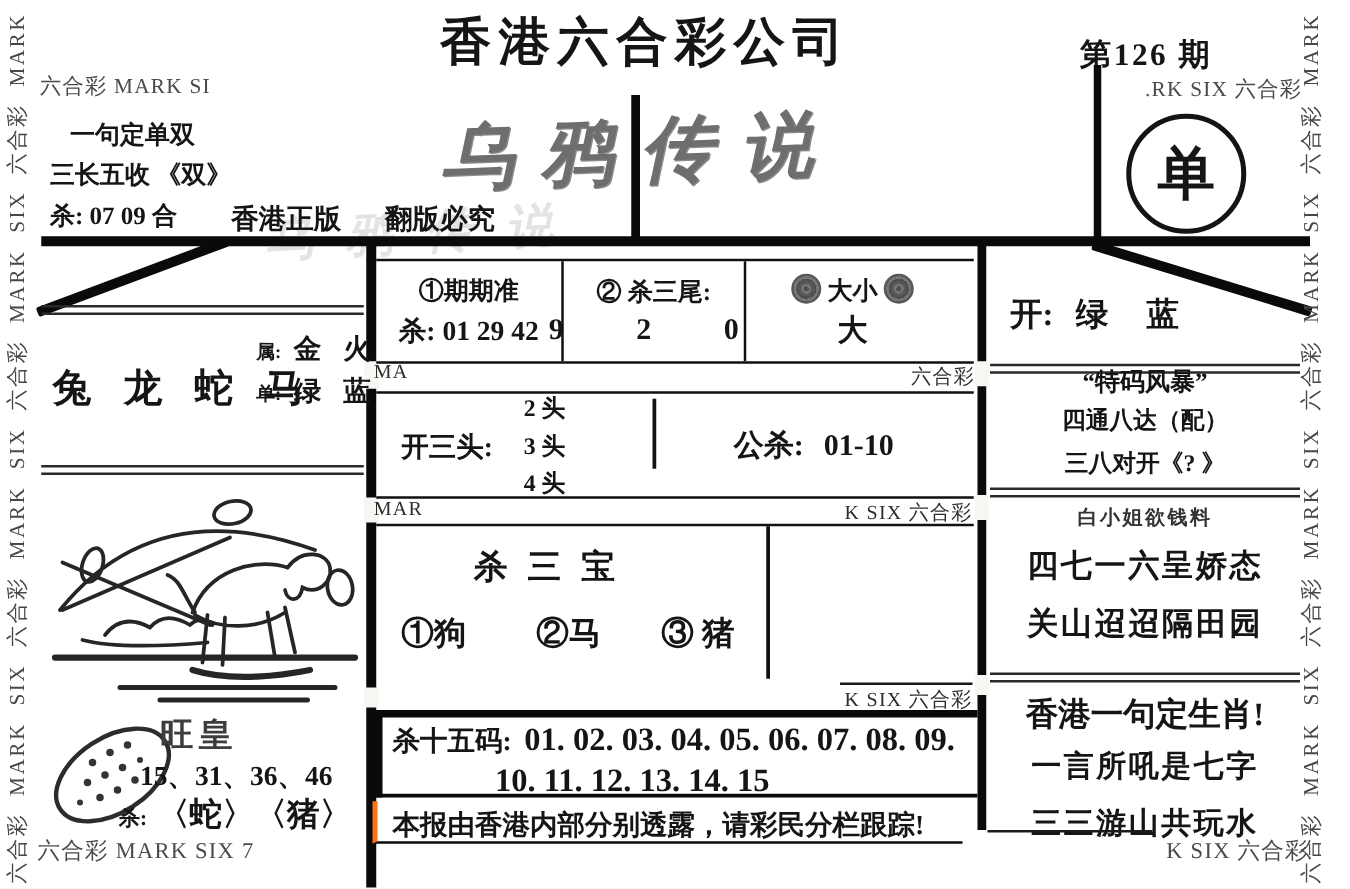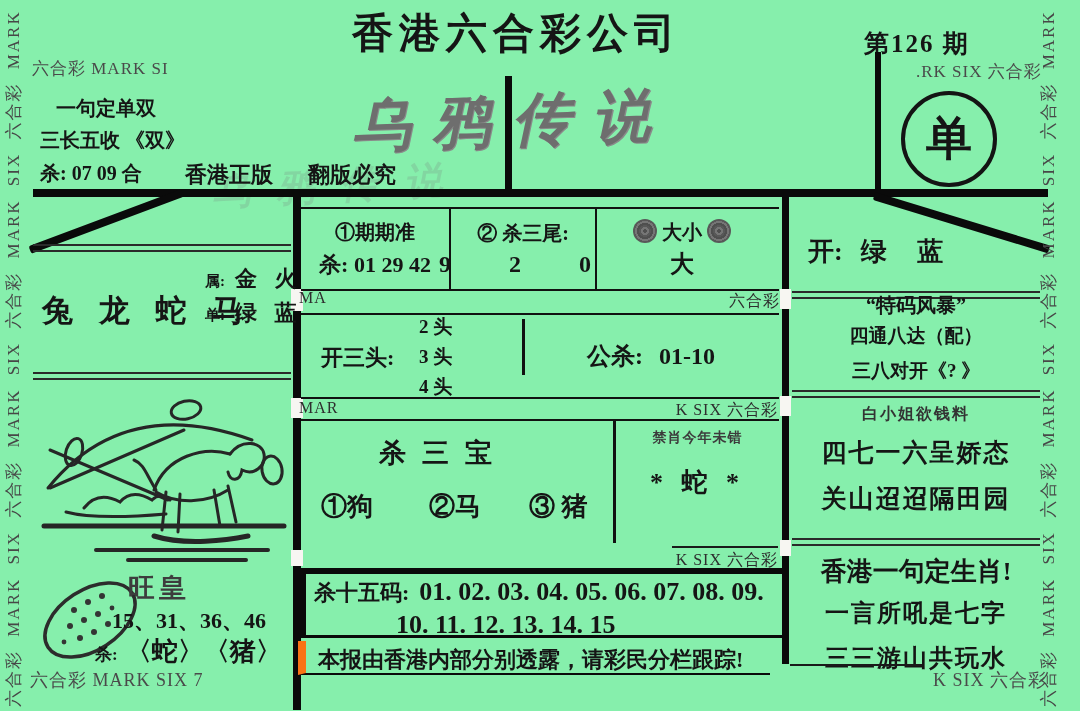--- a/index.html
+++ b/index.html
@@ -1,18 +1,18 @@
 <!DOCTYPE html>
 <html><head>
 <meta charset="utf-8">
 <style>
   html,body{margin:0;padding:0;background:#e9e7e2;}
   .sheet{
     position:relative;width:1080px;height:711px;margin:0 auto;
-    background:#86efac;overflow:hidden;
+    background:#ffffff;overflow:hidden;
     font-family:"Liberation Serif","DejaVu Serif",serif;color:#151515;
   }
   .abs{position:absolute;}
   .bar{position:absolute;background:#0a0a0a;}
   .rule{position:absolute;background:#1a1a1a;}
   .dbl{position:absolute;height:4px;border-top:2px solid #2a2a2a;border-bottom:2px solid #2a2a2a;}
   .b{font-weight:bold;}
   .nowrap{white-space:nowrap;}
   .vbrand{
     position:absolute;width:700px;height:28px;line-height:28px;
@@ -203,38 +203,34 @@
   <div class="abs striplabel" style="left:656px;top:400px;width:122px;text-align:right;">K SIX 六合彩</div>
 
   <div class="abs" style="left:301px;top:419px;width:478px;height:122px;border-top:2.5px solid #111;">
     <div class="abs" style="left:0;top:0;width:284px;height:122px;">
       <div class="abs b" style="left:78px;top:14px;font-size:27px;letter-spacing:16px;">杀三宝</div>
       <div class="abs t26" style="left:20px;top:68px;">①狗</div>
       <div class="abs t26" style="left:128px;top:68px;">②马</div>
       <div class="abs t26" style="left:228px;top:68px;">③ 猪</div>
     </div>
     <div class="abs" style="left:312px;top:0;width:3px;height:122px;background:#111;"></div>
-    <div class="abs" style="left:315px;top:0;width:163px;height:122px;text-align:center;">
-      <div style="font-size:14px;font-weight:bold;color:#3c3c3c;margin-top:8px;letter-spacing:1px;">禁肖今年未错</div>
-      <div class="t26" style="margin-top:18px;letter-spacing:6px;">* 蛇 *</div>
-    </div>
   </div>
 
   <div class="rule" style="left:672px;top:546px;width:106px;height:2px;"></div>
   <div class="abs striplabel" style="left:656px;top:550px;width:122px;text-align:right;">K SIX 六合彩</div>
 
   <div class="abs" style="left:298px;top:568px;width:484px;height:70px;border-top:6px solid #0a0a0a;border-left:8px solid #0a0a0a;border-bottom:3px solid #0a0a0a;box-sizing:border-box;">
     <div class="nowrap" style="padding:3px 0 0 8px;">
       <span class="t22">杀十五码:</span>
       <span class="t26" style="padding-left:6px;">01. 02. 03. 04. 05. 06. 07. 08. 09.</span>
     </div>
     <div class="t26" style="padding-left:90px;margin-top:2px;">10. 11. 12. 13. 14. 15</div>
   </div>
 
-  <div class="abs" style="left:298px;top:641px;width:472px;height:34px;border-left:8px solid #f97316;border-bottom:2.5px solid #0a0a0a;box-sizing:border-box;">
+  <div class="abs" style="left:298px;top:641px;width:472px;height:34px;border-left:4px solid #f97316;border-bottom:2.5px solid #0a0a0a;box-sizing:border-box;">
     <div class="t22" style="padding:4px 0 0 12px;">本报由香港内部分别透露，请彩民分栏跟踪!</div>
   </div>
 
   <div class="abs nowrap" style="left:808px;top:234px;">
     <span class="t26">开:</span>
     <span class="t26" style="padding-left:14px;letter-spacing:12px;">绿 蓝</span>
   </div>
 
   <div class="dbl" style="left:792px;top:291px;width:248px;"></div>
 

